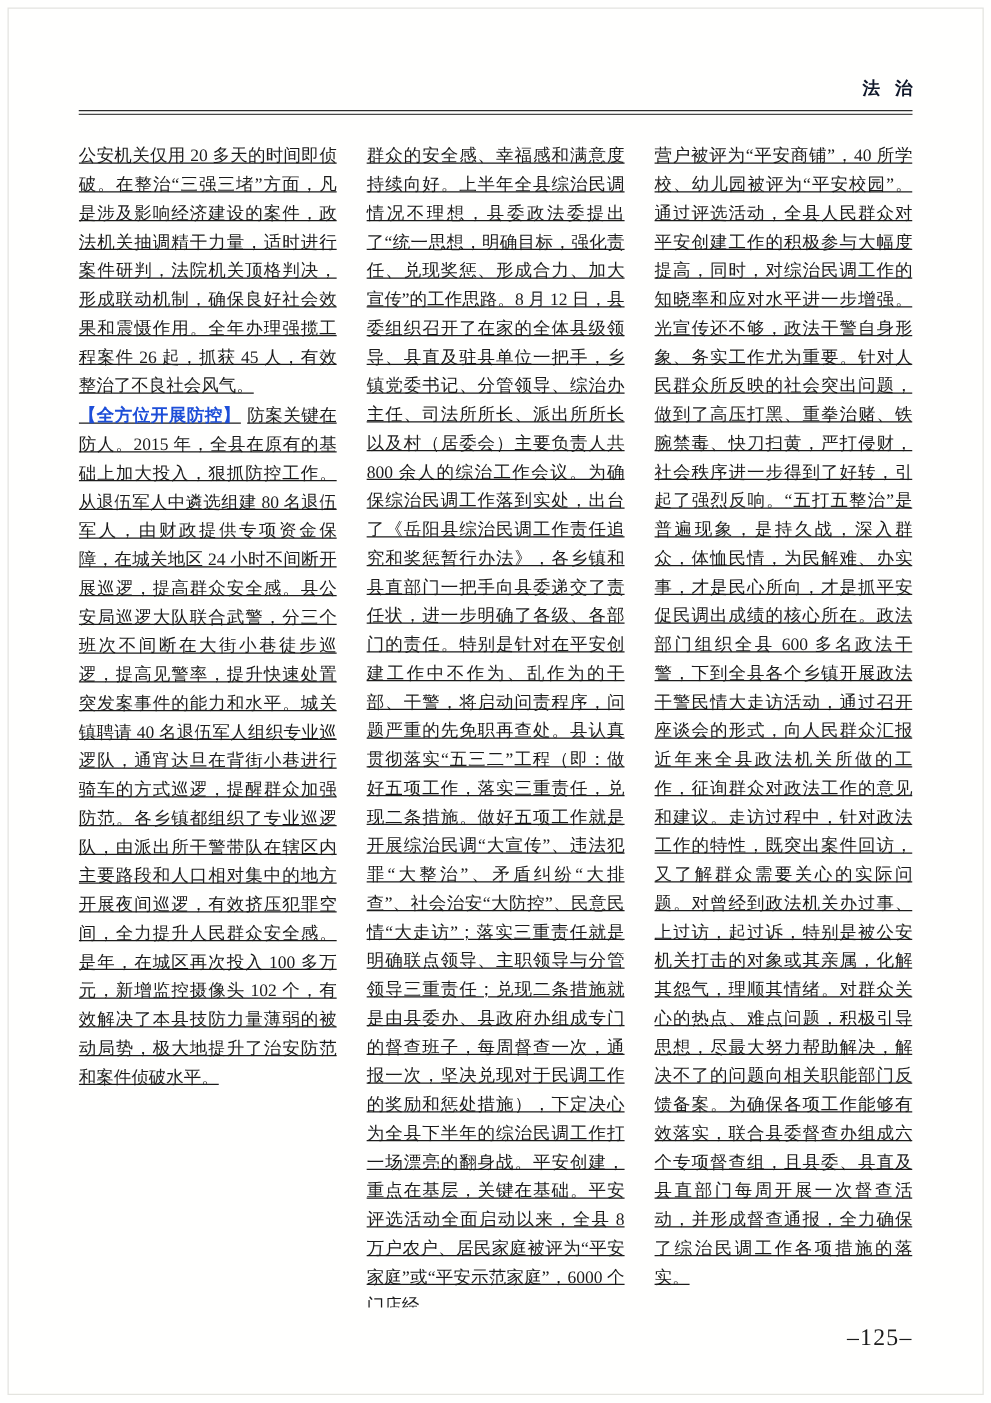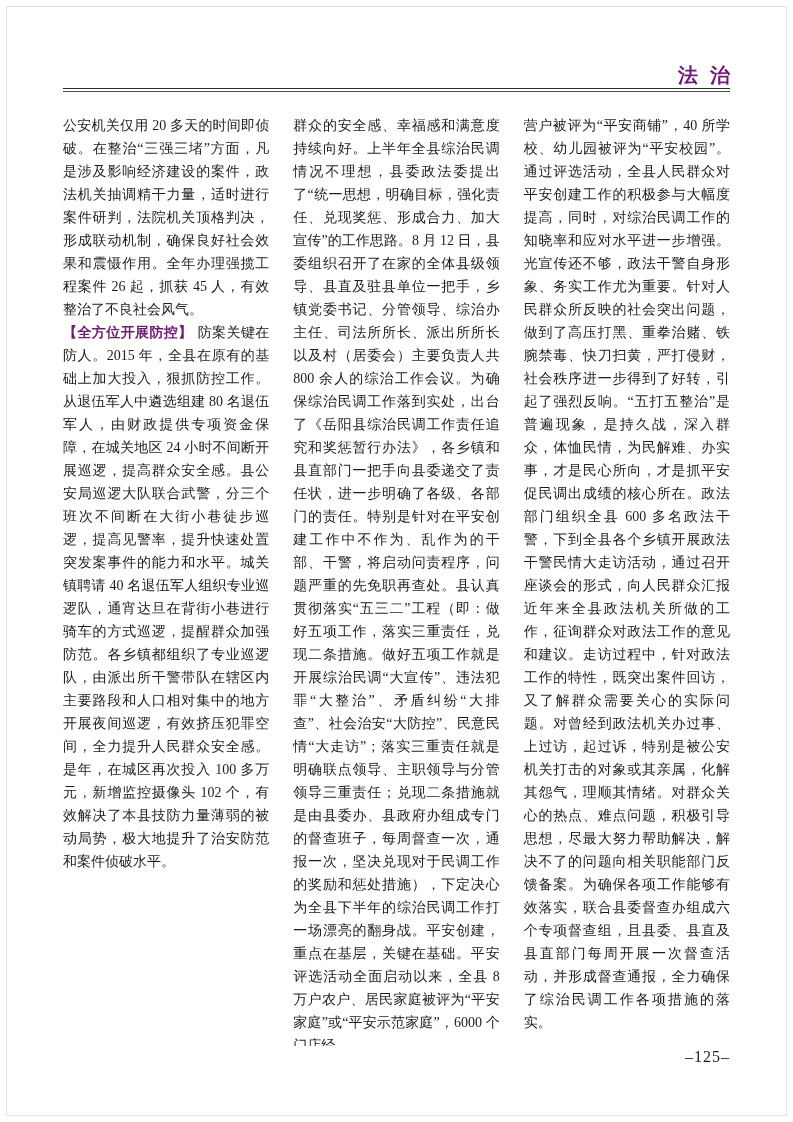--- a/index.html
+++ b/index.html
@@ -30,24 +30,24 @@
     top: 62px;
   }
   .header-row {
     text-align: right;
     height: 22px;
   }
   .section-label {
     display: inline-block;
     font-family: "Liberation Sans", "DejaVu Sans", sans-serif;
     font-weight: 700;
-    font-size: 20px;
+    font-size: 14px;
     letter-spacing: 12px;
     margin-right: -12px;
-    color: #701a75;
+    color: #0f172a;
   }
   .rule-thick {
     border-top: 1.6px solid #2b2b2b;
     margin-top: 4px;
   }
   .rule-thin {
     border-top: 1px solid #4a4a4a;
     margin-top: 2px;
   }
   .columns {
@@ -57,40 +57,41 @@
     height: 932px;
     overflow: hidden;
   }
   .col {
     flex: 1 1 0;
     min-width: 0;
     font-size: 14px;
     line-height: 23px;
     text-align: justify;
     text-justify: inter-ideograph;
+    text-decoration: underline;
   }
   .para {
     margin: 0;
   }
   .para-head {
     font-family: "Liberation Sans", "DejaVu Sans", sans-serif;
     font-weight: 700;
     margin-right: 5px;
-    color: #701a75;
+    color: #1d4ed8;
   }
   .author-line {
     text-align: right;
     font-size: 14px;
     line-height: 23px;
   }
   .page-number {
     position: absolute;
     right: 63px;
-    bottom: 56px;
-    font-size: 16px;
+    bottom: 40px;
+    font-size: 19px;
     letter-spacing: 1px;
     color: #1c1c1c;
   }
 </style>
 </head>
 <body>
 
 <div class="page">
   <div class="scan-frame"></div>
 

